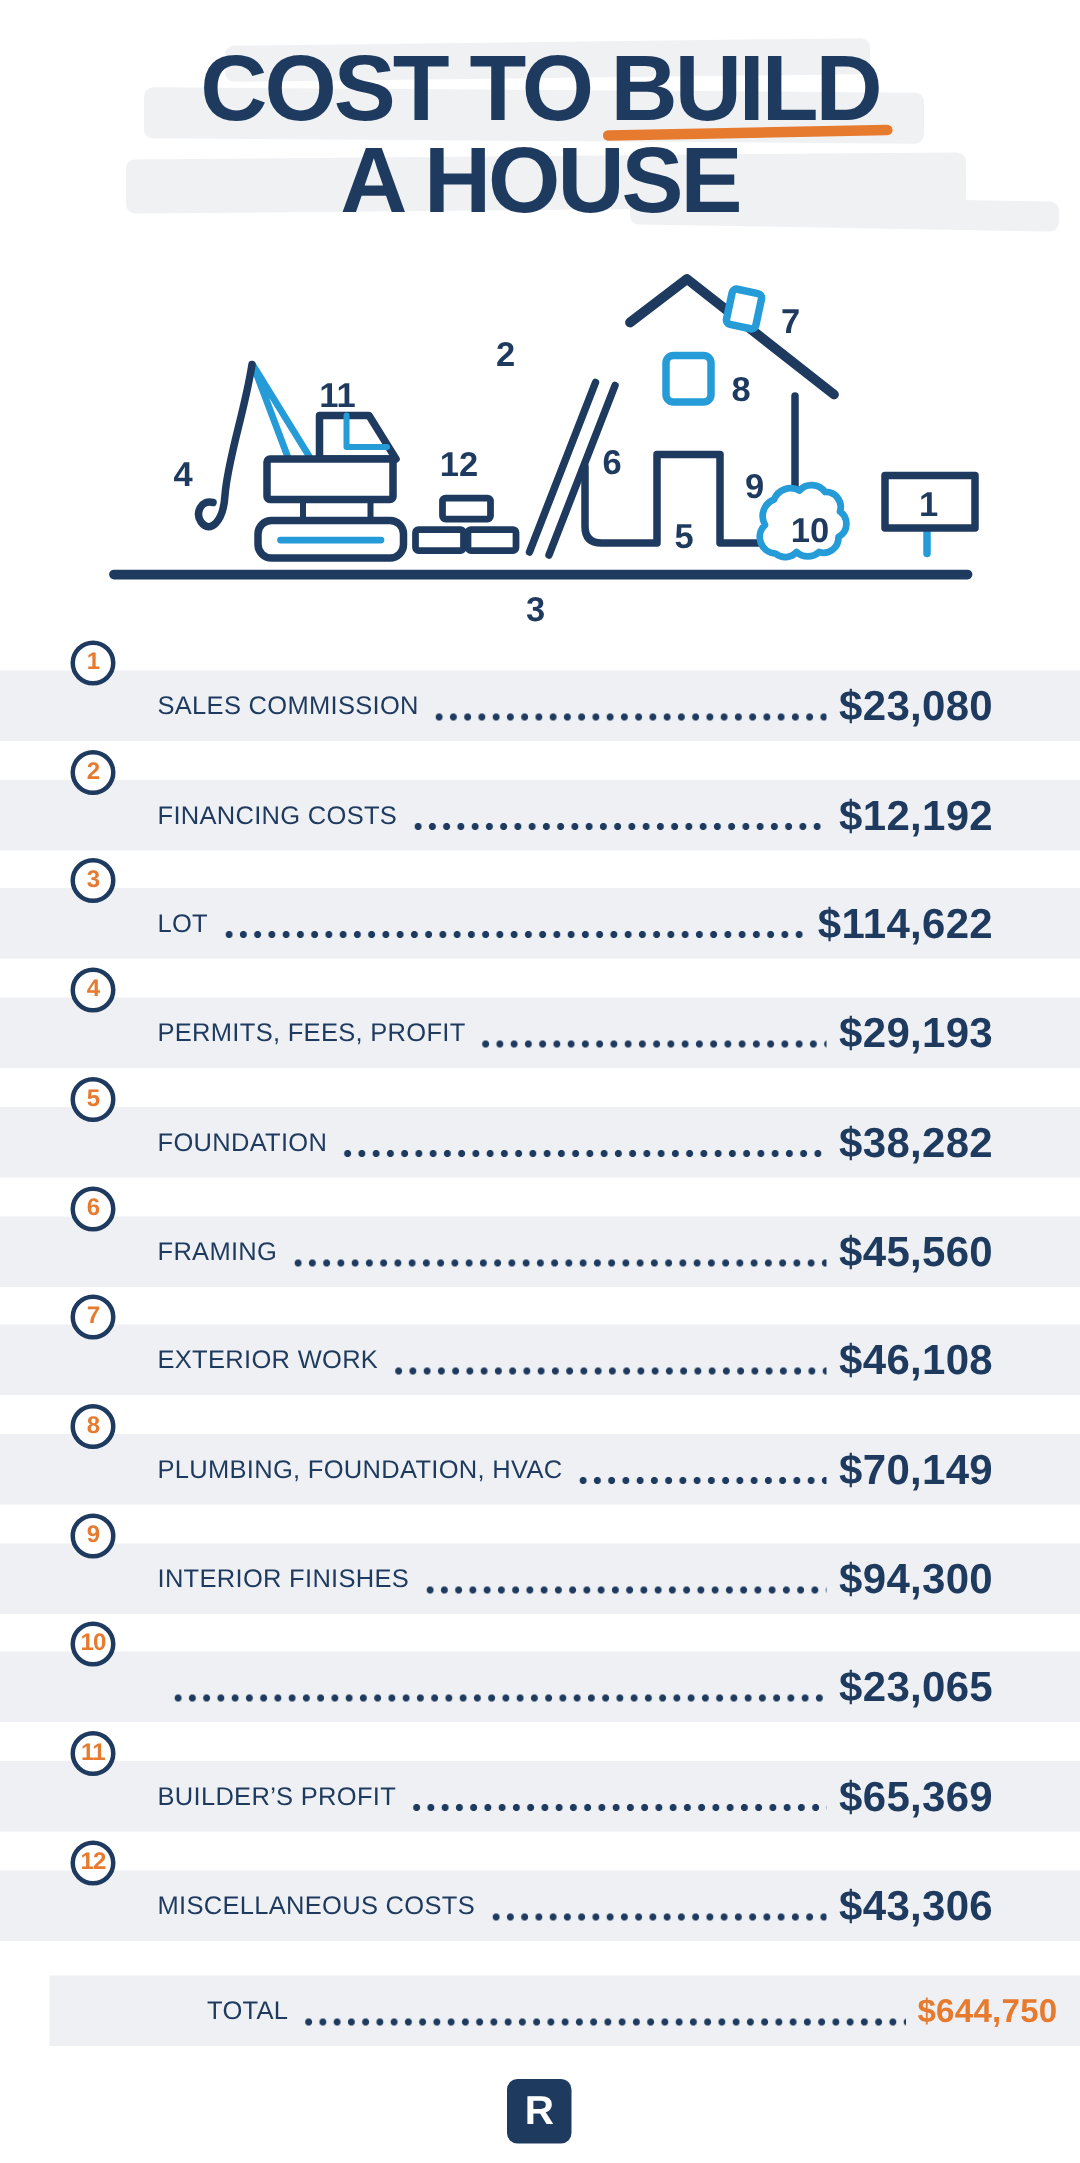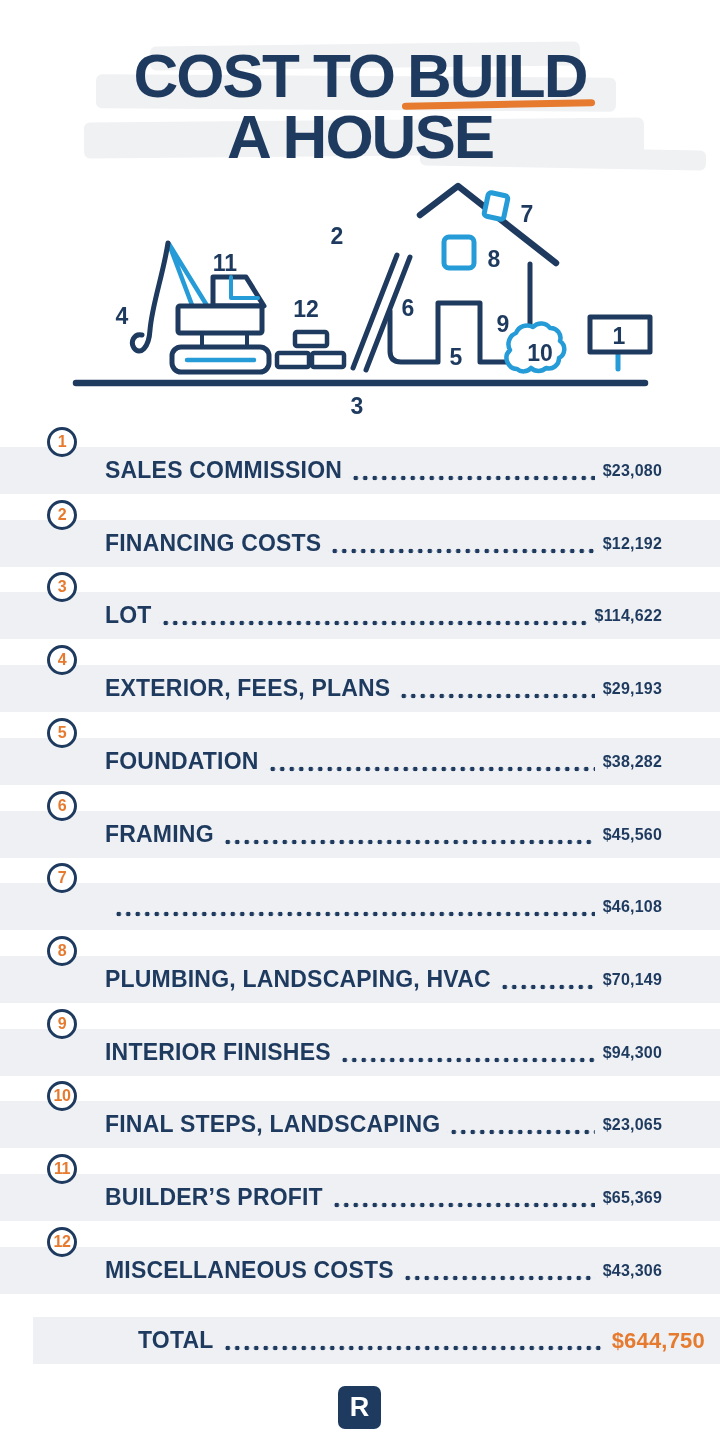--- a/index.html
+++ b/index.html
@@ -5,21 +5,21 @@
   :root{
     --navy:#1e3a5f; --orange:#e67a2e; --blue:#259bd7; --band:#eef0f3; --brush:#f0f1f3;
   }
   *{box-sizing:border-box;margin:0;padding:0}
   html,body{background:#ffffff}
   body{
     width:720px;height:1442px;position:relative;overflow:hidden;
     font-family:"Liberation Sans","DejaVu Sans",sans-serif;
   }
   
-  header{position:absolute;left:0;top:16px;width:616px;height:170px}
+  header{position:absolute;left:0;top:0;width:616px;height:170px}
   .brush{position:absolute;background:var(--brush);border-radius:6px}
   .brush1{left:150px;top:28px;width:430px;height:24px;transform:rotate(-.7deg)}
   .brush2{left:96px;top:60px;width:520px;height:34px;transform:rotate(.4deg)}
   .brush3{left:84px;top:104px;width:560px;height:36px;transform:rotate(-.5deg)}
   .brush4{left:420px;top:132px;width:286px;height:20px;transform:rotate(1deg)}
   h1{
     position:absolute;left:0;top:30px;width:720px;text-align:center;
     color:var(--navy);font-size:62px;line-height:.98;font-weight:700;
     letter-spacing:-2px;
   }
@@ -41,27 +41,27 @@
     position:absolute;left:0;width:720px;height:47px;background:var(--band);
     display:flex;align-items:center;padding-left:105px;padding-right:58px;
   }
   .row.total-row{padding-right:48px}
   .badge{
     position:absolute;left:47px;top:-20px;width:30px;height:30px;background:#fff;
     border:3px solid var(--navy);border-radius:50%;
     display:flex;align-items:center;justify-content:center;
   }
   .badge-num{color:var(--orange);font-size:16px;font-weight:700;letter-spacing:-.5px}
-  .label{color:var(--navy);font-size:23px;font-weight:700;letter-spacing:.2px;white-space:nowrap}
+  .label{color:var(--navy);font-size:17px;font-weight:400;letter-spacing:.2px;white-space:nowrap}
   .leader{
     flex:1;height:47px;margin:0 8px 0 7px;
     background-image:radial-gradient(circle,var(--navy) 2.1px,rgba(0,0,0,0) 2.6px);
     background-size:9.5px 6px;background-position:2px 28px;background-repeat:repeat-x;
   }
-  .value{color:var(--navy);font-size:16px;font-weight:700;letter-spacing:.2px;white-space:nowrap}
+  .value{color:var(--navy);font-size:28px;font-weight:700;letter-spacing:.2px;white-space:nowrap}
   .total-row .value{color:var(--orange);font-size:22px}
   
   .logo{
     position:absolute;left:338px;top:1386px;width:43px;height:43px;
     background:var(--navy);border-radius:7px;
     display:flex;align-items:center;justify-content:center;
   }
   .logo span{color:#fff;font-size:27px;font-weight:700}
 </style>
 </head>
@@ -159,21 +159,21 @@
       <span class="badge-num">3</span>
     </div>
     <span class="label">LOT</span>
     <span class="leader"></span>
     <span class="value">$114,622</span>
   </div>
     <div class="row" style="top: 665px; height: 47px;">
     <div class="badge">
       <span class="badge-num">4</span>
     </div>
-    <span class="label">EXTERIOR, FEES, PLANS</span>
+    <span class="label">PERMITS, FEES, PROFIT</span>
     <span class="leader"></span>
     <span class="value">$29,193</span>
   </div>
     <div class="row" style="top: 738px; height: 47px;">
     <div class="badge">
       <span class="badge-num">5</span>
     </div>
     <span class="label">FOUNDATION</span>
     <span class="leader"></span>
     <span class="value">$38,282</span>
@@ -183,44 +183,44 @@
       <span class="badge-num">6</span>
     </div>
     <span class="label">FRAMING</span>
     <span class="leader"></span>
     <span class="value">$45,560</span>
   </div>
     <div class="row" style="top: 883px; height: 47px;">
     <div class="badge">
       <span class="badge-num">7</span>
     </div>
+    <span class="label">EXTERIOR WORK</span>
     <span class="leader"></span>
     <span class="value">$46,108</span>
   </div>
     <div class="row" style="top: 956px; height: 47px;">
     <div class="badge">
       <span class="badge-num">8</span>
     </div>
-    <span class="label">PLUMBING, LANDSCAPING, HVAC</span>
+    <span class="label">PLUMBING, FOUNDATION, HVAC</span>
     <span class="leader"></span>
     <span class="value">$70,149</span>
   </div>
     <div class="row" style="top: 1029px; height: 47px;">
     <div class="badge">
       <span class="badge-num">9</span>
     </div>
     <span class="label">INTERIOR FINISHES</span>
     <span class="leader"></span>
     <span class="value">$94,300</span>
   </div>
     <div class="row" style="top: 1101px; height: 47px;">
     <div class="badge">
       <span class="badge-num">10</span>
     </div>
-    <span class="label">FINAL STEPS, LANDSCAPING</span>
     <span class="leader"></span>
     <span class="value">$23,065</span>
   </div>
     <div class="row" style="top: 1174px; height: 47px;">
     <div class="badge">
       <span class="badge-num">11</span>
     </div>
     <span class="label">BUILDER’S PROFIT</span>
     <span class="leader"></span>
     <span class="value">$65,369</span>

